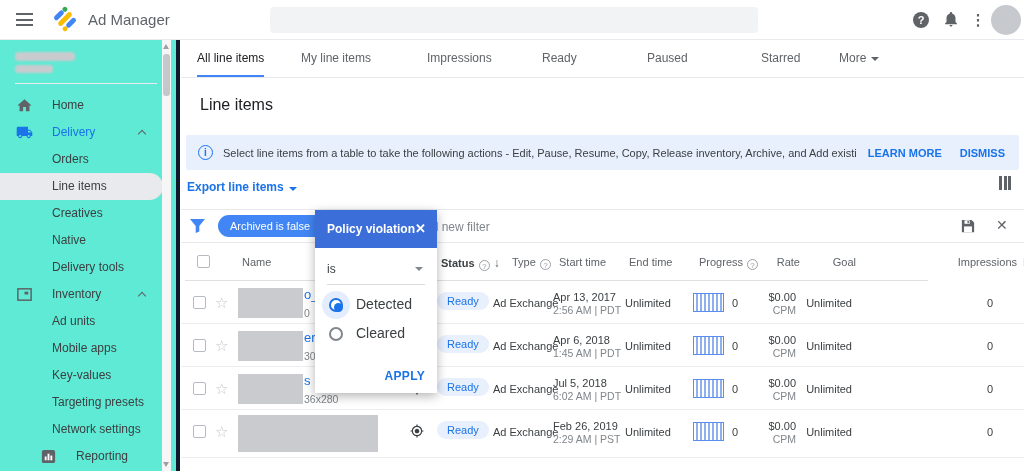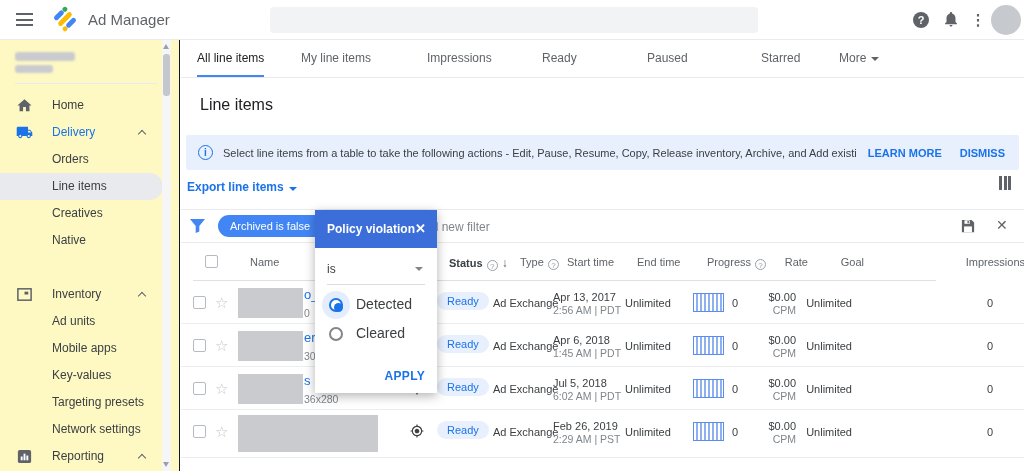--- a/index.html
+++ b/index.html
@@ -18,22 +18,22 @@
   #top-search-icon { position:absolute; left:280px; top:13px; width:14px; height:14px; }
   .tb-ic { position:absolute; top:10px; width:20px; height:20px; text-align:center; cursor:pointer; }
   #help-icon { left:911px; }
   #help-icon .q { display:inline-block; width:16px; height:16px; margin-top:2px; border-radius:50%;
     background:#5f6368; color:#fff; font-size:11px; line-height:16px; font-weight:bold; }
   #bell-icon { left:941px; }
   #dots-icon { left:968px; color:#5f6368; font-size:15px; font-weight:bold; line-height:20px; }
   #avatar { position:absolute; left:991px; top:5px; width:30px; height:30px; border-radius:50%; background:#c6cace; }
 
   
-  #sidebar { position:absolute; left:0; top:40px; width:180px; height:431px; background:#fef9c3;
-    border-right:1px solid #0f172a; z-index:20; }
+  #sidebar { position:absolute; left:0; top:40px; width:180px; height:431px; background:#5eead4;
+    border-right:4px solid #0f172a; z-index:20; }
   .blur-line { position:absolute; background:#c9cbcf; border-radius:3px; filter:blur(1.2px); }
   #sb-divider { position:absolute; left:15px; top:43px; width:142px; height:1px; background:#e8eaed; }
   .nav-item { position:absolute; left:0; width:163px; height:27px; font-size:12px; color:#3c4043;
     line-height:27px; cursor:pointer; }
   .nav-item .lbl { position:absolute; left:52px; white-space:nowrap; }
   .nav-item .nico { position:absolute; left:16px; top:5px; width:17px; height:17px; }
   .nav-item.sel { background:#e9eaee; border-radius:0 16px 16px 0; }
   .nav-item.blue .lbl { color:#1a73e8; }
   .chev-up { position:absolute; right:18px; top:12px; width:6px; height:6px;
     border-top:1.6px solid #5f6368; border-right:1.6px solid #5f6368; transform:rotate(-45deg); }
@@ -84,21 +84,21 @@
   #funnel { position:absolute; left:9px; top:9px; }
   #chip { position:absolute; left:37px; top:5px; height:22px; background:#4285f4; border-radius:11px;
     color:#fff; font-size:11px; line-height:22px; padding:0 7px 0 12px; cursor:pointer; }
   #chip-x { display:inline-block; width:13px; height:13px; border-radius:50%; background:rgba(255,255,255,.3);
     color:#fff; font-size:8px; line-height:13px; text-align:center; margin-left:7px; vertical-align:-2px; cursor:pointer; }
   #add-filter { position:absolute; left:236px; top:10px; font-size:12px; color:#80868b; white-space:nowrap; }
   #save-filter-icon { position:absolute; left:780px; top:9px; cursor:pointer; }
   #close-filter-icon { position:absolute; left:815px; top:7px; font-size:14px; color:#5f6368; cursor:pointer; }
 
   
-  #thead { position:absolute; left:12px; top:203px; width:743px; height:38px; border-bottom:1px solid #e0e0e0;
+  #thead { position:absolute; left:4px; top:203px; width:743px; height:38px; border-bottom:1px solid #e0e0e0;
     font-size:11px; color:#5f6368; }
   .hcell { position:absolute; top:13px; white-space:nowrap; }
   .trow { position:absolute; left:0; width:843px; height:43px; border-bottom:1px solid #ebedef; font-size:11px; }
   #row0 { top:241px; } #row1 { top:284px; } #row2 { top:327px; } #row3 { top:370px; height:48px; }
   .cb { position:absolute; left:12px; width:13px; height:13px; border:1.5px solid #b6bbc1; border-radius:2px;
     background:#fff; cursor:pointer; }
   #thead .cb { top:12px; } .trow .cb { top:15px; }
   .star { position:absolute; left:34px; top:13px; font-size:15px; color:#c3c7cc; cursor:pointer; }
   .name-block { position:absolute; left:57px; top:7px; width:65px; height:30px; background:#c9cbce; }
   #row3 .name-block { width:140px; height:37px; top:5px; }
@@ -201,20 +201,23 @@
   </div>
   <div class="nav-item sel" style="top:133px;">
     <span class="lbl">Line items</span>
   </div>
   <div class="nav-item" style="top:160px;">
     <span class="lbl">Creatives</span>
   </div>
   <div class="nav-item" style="top:187px;">
     <span class="lbl">Native</span>
   </div>
+  <div class="nav-item" style="top:214px;">
+    <span class="lbl">Delivery tools</span>
+  </div>
   <div class="nav-item" style="top:268px;">
     <span class="lbl">Ad units</span>
   </div>
   <div class="nav-item" style="top:241px;">
     <svg class="nico" viewBox="0 0 18 18">
         <rect x="2" y="3" width="14" height="12" fill="none" stroke="#5f6368" stroke-width="1.6"></rect>
         <rect x="9" y="6" width="4" height="3" fill="#5f6368"></rect>
       </svg>
     <span class="lbl">Inventory</span>
     <span class="chev-up"></span>
@@ -224,21 +227,21 @@
   </div>
   <div class="nav-item" style="top:322px;">
     <span class="lbl">Key-values</span>
   </div>
   <div class="nav-item" style="top:376px;">
     <span class="lbl">Network settings</span>
   </div>
   <div class="nav-item" style="top:349px;">
     <span class="lbl">Targeting presets</span>
   </div>
-  <div class="nav-item" style="top:403px;">
+  <div class="nav-item" style="top:403px;margin-left:24px;">
     <svg class="nico" viewBox="0 0 18 18">
         <rect x="2" y="2" width="14" height="14" rx="2" fill="#5f6368"></rect>
         <rect x="5" y="9" width="2" height="4" fill="#fff"></rect>
         <rect x="8" y="6" width="2" height="7" fill="#fff"></rect>
         <rect x="11" y="8" width="2" height="5" fill="#fff"></rect>
       </svg>
     <span class="lbl">Reporting</span>
     <span class="chev-up"></span>
   </div>
 

